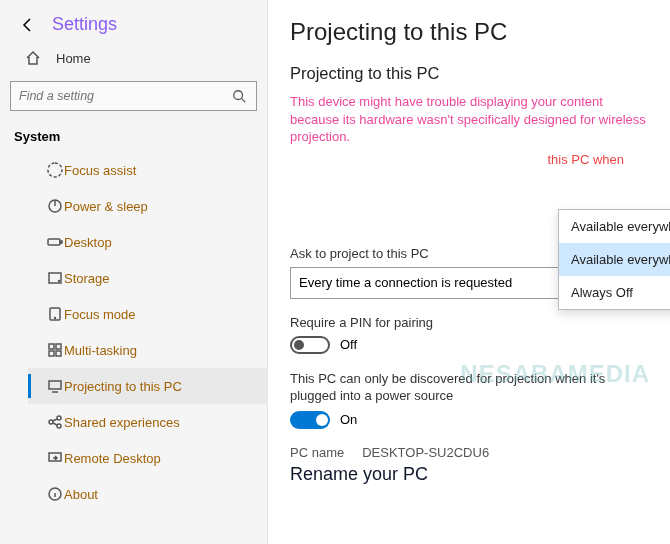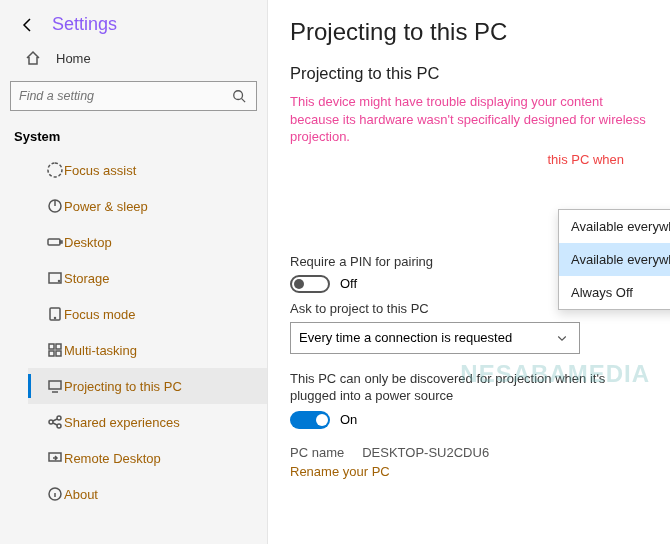--- a/index.html
+++ b/index.html
@@ -32,21 +32,21 @@
 .field-block { margin-bottom: 16px; }
 .toggle-row { display:flex; align-items:center; gap:10px; margin-top:6px; }
 .toggle-off { width:40px; height:18px; border:2px solid #555; border-radius:10px; position:relative; }
 .toggle-off::after{content:"";position:absolute;left:2px;top:2px;width:10px;height:10px;border-radius:50%;background:#555;}
 .toggle-on { width:40px; height:18px; background:#0078d4; border-radius:10px; position:relative; }
 .toggle-on::after{content:"";position:absolute;right:2px;top:3px;width:12px;height:12px;border-radius:50%;background:#fff;}
 .toggle-text{font-size:13px;}
 .pcname-row{display:flex;gap:18px;align-items:flex-start;font-size:13px;margin-top:6px;}
 .pcname-row .k{color:#555;}
 .pcname-row .v{color:#555;}
-.link{color:#a16207;font-size:13px;margin-top:4px;display:inline-block;}
+.link{color:#0f172a;font-size:18px;margin-top:4px;display:inline-block;}
 .watermark{position:absolute;right:20px;top:360px;font-size:24px;font-weight:700;color:rgba(120,190,190,0.35);letter-spacing:1px;z-index:0;}
 .cut{color:#333;}
 svg { stroke: currentColor; fill: none; stroke-width: 1.5; }
 </style>
 </head>
 <body>
 
 <div class="app">
   <div class="sidebar">
     <div class="topbar">
@@ -177,42 +177,42 @@
     <div class="watermark">NESABAMEDIA</div>
 
     <h1>Projecting to this PC</h1>
     <h2>Projecting to this PC</h2>
     <p class="warn">This device might have trouble displaying your content because its hardware wasn't specifically designed for wireless projection.</p>
     <div style="text-align:right; padding-right:26px;">
       <span class="trunc">this PC when</span>
     </div>
 
     <div style="height:84px;"></div>
-
-    <div class="field-block">
-      <div class="label">Require a PIN for pairing</div>
-      <div class="toggle-row">
-        <div class="toggle-off"></div>
-        <span class="toggle-text">Off</span>
-      </div>
-    </div>
 
     <div class="field-block" style="margin-top:-8px;">
       <div class="label cut">Ask to project to this PC</div>
       <div class="dropdown">
         <span>Every time a connection is requested</span>
         <span class="icon">
             <svg width="12" height="12" viewBox="0 0 16 16">
               <path d="M3 6 L8 11 L13 6"></path>
             </svg>
           </span>
       </div>
     </div>
 
     <div class="field-block">
+      <div class="label">Require a PIN for pairing</div>
+      <div class="toggle-row">
+        <div class="toggle-off"></div>
+        <span class="toggle-text">Off</span>
+      </div>
+    </div>
+
+    <div class="field-block">
       <div class="label" style="line-height:1.35;">This PC can only be discovered for projection when it's plugged into a power source</div>
       <div class="toggle-row">
         <div class="toggle-on"></div>
         <span class="toggle-text">On</span>
       </div>
     </div>
 
     <div class="pcname-row">
       <span class="k">PC name</span>
       <span class="v">DESKTOP-SU2CDU6</span>

